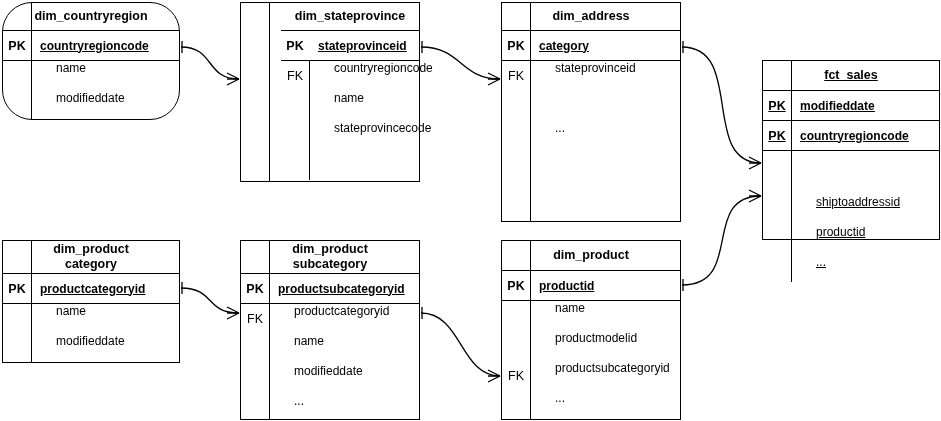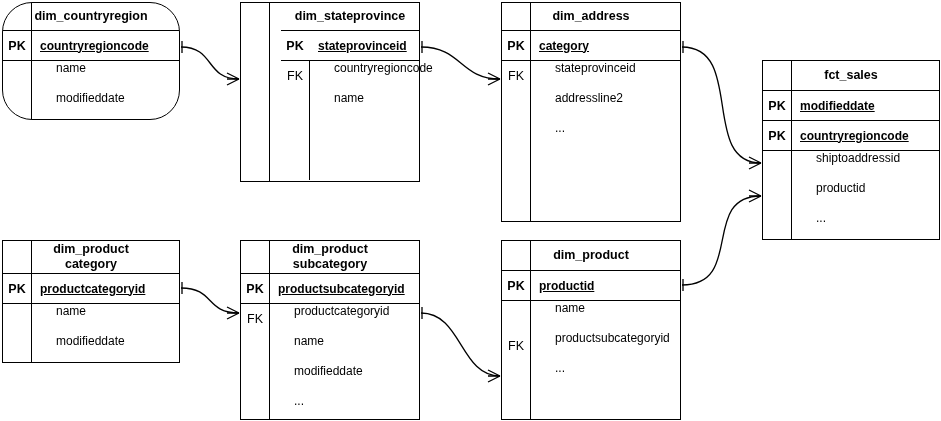--- a/index.html
+++ b/index.html
@@ -163,59 +163,62 @@
           <div class="attr-row">
             <div class="key-cell">FK</div>
             <div class="name-cell">countryregioncode</div>
           </div>
           <div class="attr-row">
             <div class="key-cell"></div>
             <div class="name-cell">name</div>
           </div>
           <div class="attr-row">
             <div class="key-cell"></div>
+            <div class="name-cell">stateprovincecode</div>
+          </div>
+          <div class="attr-row">
+            <div class="key-cell"></div>
           </div>
         </div>
       </div>
       <div class="entity" style="left: 501px; top: 2px; width: 180px; height: 220px;">
         <div class="ent-header" style="height: 28px;">dim_address</div>
         <div class="pk-row">
           <div class="key-cell">PK</div>
           <div class="key-col-div"></div>
           <div class="name-cell pk-name">category</div>
         </div>
         <div class="attr-block" style="height: 119px;">
           <div class="key-col-div"></div>
           <div class="attr-row">
             <div class="key-cell">FK</div>
             <div class="name-cell">stateprovinceid</div>
           </div>
           <div class="attr-row">
             <div class="key-cell"></div>
-            <div class="name-cell">addressline2</div>
           </div>
           <div class="attr-row">
             <div class="key-cell"></div>
             <div class="name-cell">...</div>
           </div>
         </div>
       </div>
-      <div class="entity" style="left: 762px; top: 60px; width: 178px; height: 180px;">
+      <div class="entity" style="left: 762px; top: 60px; width: 178px; height: 180px; text-decoration: underline;">
         <div class="ent-header" style="height: 30px;">fct_sales</div>
         <div class="pk-row">
           <div class="key-cell">PK</div>
           <div class="key-col-div"></div>
           <div class="name-cell pk-name">modifieddate</div>
         </div>
         <div class="pk-row">
           <div class="key-cell">PK</div>
           <div class="key-col-div"></div>
           <div class="name-cell pk-name">countryregioncode</div>
         </div>
-        <div class="attr-block" style="height: 87px;">
+        <div class="attr-block" style="height: 87px; margin-top: 44px;">
           <div class="key-col-div"></div>
           <div class="attr-row">
             <div class="key-cell"></div>
             <div class="name-cell">shiptoaddressid</div>
           </div>
           <div class="attr-row">
             <div class="key-cell"></div>
             <div class="name-cell">productid</div>
           </div>
           <div class="attr-row">
@@ -277,20 +280,24 @@
         <div class="pk-row">
           <div class="key-cell">PK</div>
           <div class="key-col-div"></div>
           <div class="name-cell pk-name">productid</div>
         </div>
         <div class="attr-block" style="height: 117px;">
           <div class="key-col-div"></div>
           <div class="attr-row">
             <div class="key-cell"></div>
             <div class="name-cell">name</div>
+          </div>
+          <div class="attr-row">
+            <div class="key-cell"></div>
+            <div class="name-cell">productmodelid</div>
           </div>
           <div class="attr-row">
             <div class="key-cell">FK</div>
             <div class="name-cell">productsubcategoryid</div>
           </div>
           <div class="attr-row">
             <div class="key-cell"></div>
             <div class="name-cell">...</div>
           </div>
         </div>

